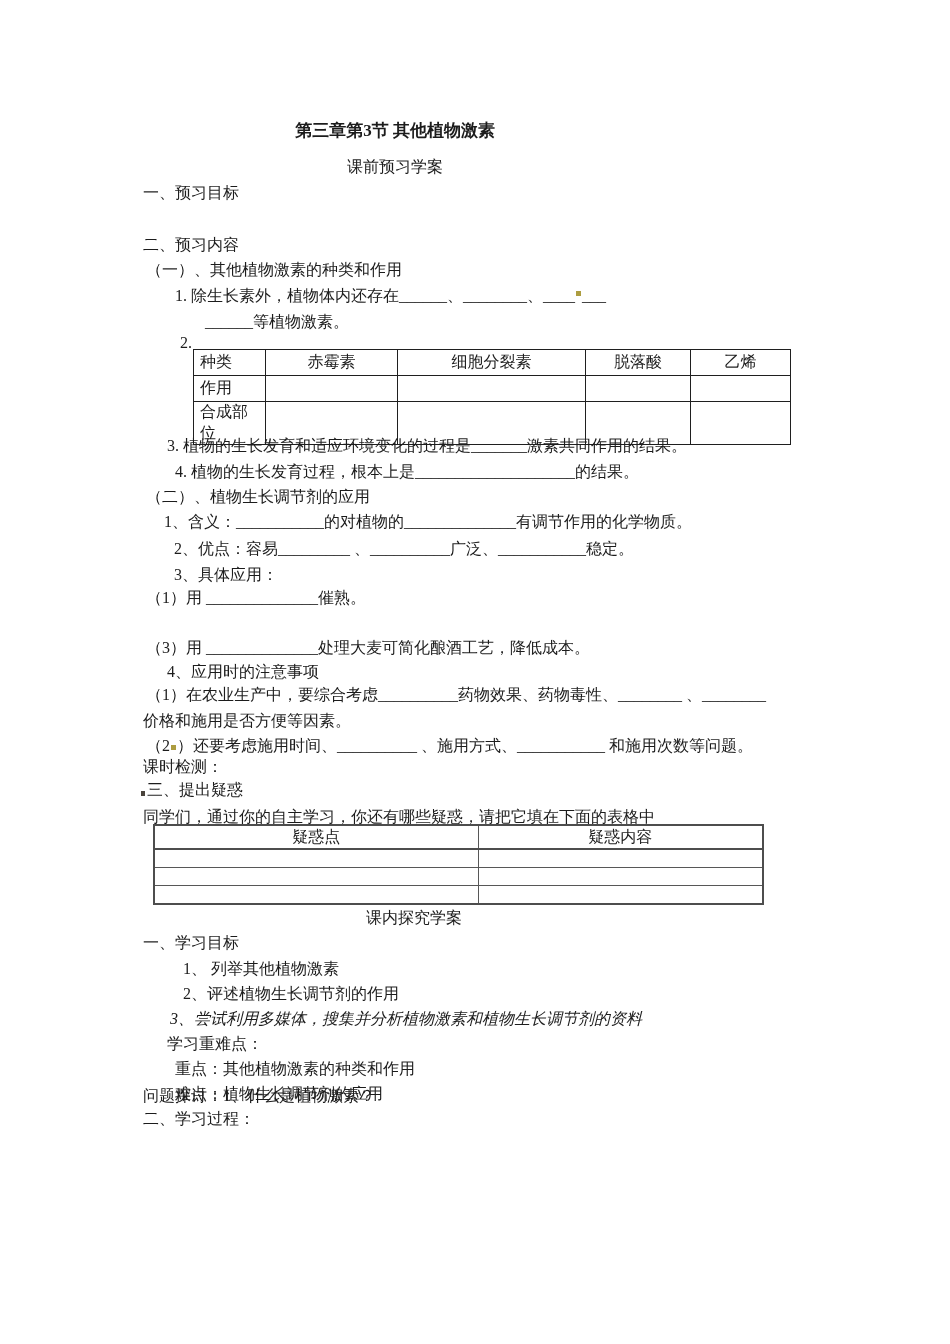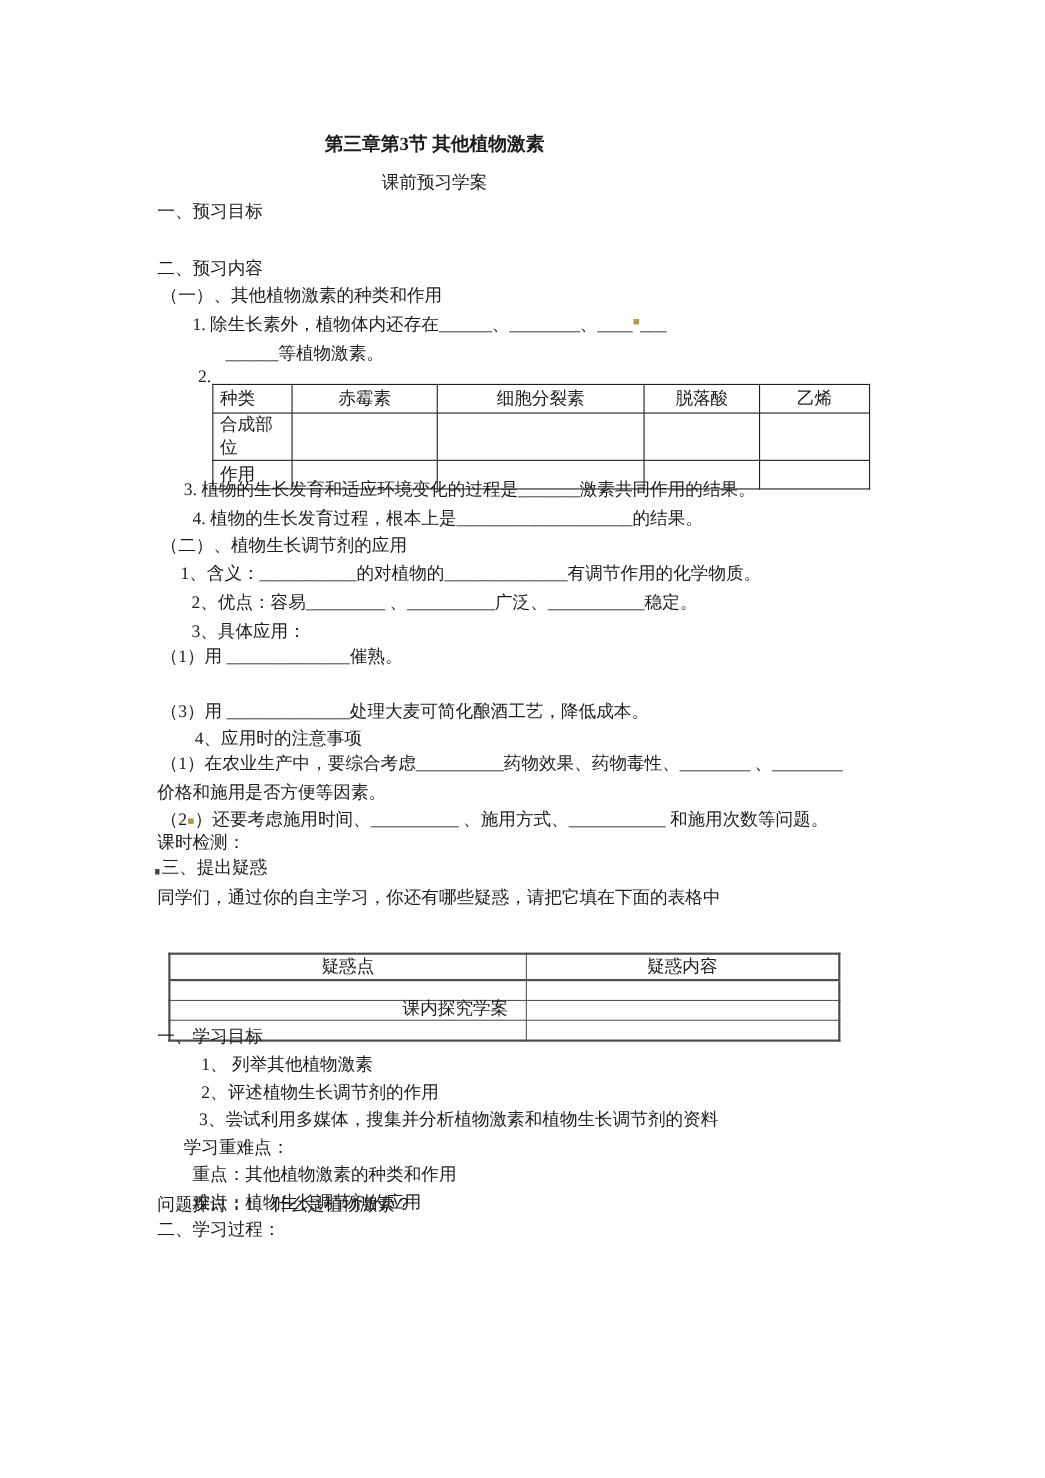--- a/index.html
+++ b/index.html
@@ -11,21 +11,21 @@
   .ln { position:absolute; white-space:pre; line-height:21px; }
   .center { left:0; width:790px; text-align:center; }
   .bold { font-weight:bold; font-size:17px; }
   .ymark { display:inline-block; width:5px; height:5px; background:#ad9d40; margin:0 1px; vertical-align:5px; }
   .ymark.base { vertical-align:1px; }
   .dmark { display:inline-block; width:4px; height:5px; background:#4a443c; margin-right:2px; vertical-align:-1px; }
   table { position:absolute; border-collapse:collapse; table-layout:fixed; background:#ffffff; }
   #hormone-table { left:193px; top:349px; width:597px; }
   #hormone-table td { border:1.6px solid #1f1f1f; padding:0 6px; height:25px; font-size:16px; }
   #hormone-table td.hc { text-align:center; padding:0 2px; }
-  #doubt-table { left:153px; top:824px; width:609px; border:2px solid #4d4d4d;margin-top:42px; }
+  #doubt-table { left:153px; top:824px; width:609px; border:2px solid #4d4d4d; }
   #doubt-table td { border:1.5px solid #575757; height:17px; padding:0 4px; font-size:16px; }
   #doubt-table tr.hdr td { text-align:center; height:22px; border-bottom:2px solid #4d4d4d; }
 </style>
 </head>
 <body>
 
 <div class="page">
 
   <div class="ln center bold" style="top:120px;">第三章第3节 其他植物激素</div>
   <div class="ln center" style="top:156px;">课前预习学案</div>
@@ -48,45 +48,45 @@
       </colgroup>
     <tbody>
         <tr>
       <td>种类</td>
       <td class="hc">赤霉素</td>
       <td class="hc">细胞分裂素</td>
       <td class="hc">脱落酸</td>
       <td class="hc">乙烯</td>
     </tr>
     <tr>
-      <td>合成部位</td>
+      <td>作用</td>
       <td></td>
       <td></td>
       <td></td>
       <td></td>
     </tr>
     <tr>
-      <td>作用</td>
+      <td>合成部位</td>
       <td></td>
       <td></td>
       <td></td>
       <td></td>
     </tr>
   </tbody>
     </table>
 
   <div class="ln" style="top:435px;left:167px;">3. 植物的生长发育和适应环境变化的过程是_______激素共同作用的结果。</div>
   <div class="ln" style="top:461px;left:175px;">4. 植物的生长发育过程，根本上是____________________的结果。</div>
   <div class="ln" style="top:486px;left:146px;">（二）、植物生长调节剂的应用</div>
   <div class="ln" style="top:511px;left:164px;">1、含义：___________的对植物的______________有调节作用的化学物质。</div>
   <div class="ln" style="top:538px;left:174px;">2、优点：容易_________ 、__________广泛、___________稳定。</div>
   <div class="ln" style="top:564px;left:174px;">3、具体应用：</div>
   <div class="ln" style="top:587px;left:146px;">（1）用 ______________催熟。</div>
   <div class="ln" style="top:637px;left:146px;">（3）用 ______________处理大麦可简化酿酒工艺，降低成本。</div>
-  <div class="ln" style="top:661px;left:177px;">4、应用时的注意事项</div>
+  <div class="ln" style="top:661px;left:167px;">4、应用时的注意事项</div>
   <div class="ln" style="top:684px;left:146px;">（1）在农业生产中，要综合考虑__________药物效果、药物毒性、________ 、________</div>
   <div class="ln" style="top:710px;left:143px;">价格和施用是否方便等因素。</div>
 
   <div class="ln" style="top:735px;left:146px;"><span>（2</span><span class="ymark base"></span><span>）还要考虑施用时间、__________ 、施用方式、___________ 和施用次数等问题。</span></div>
 
   <div class="ln" style="top:756px;left:143px;">课时检测：</div>
 
   <div class="ln" style="top:779px;left:141px;"><span class="dmark"></span><span>三、提出疑惑</span></div>
 
   <div class="ln" style="top:806px;left:143px;">同学们，通过你的自主学习，你还有哪些疑惑，请把它填在下面的表格中</div>
@@ -113,20 +113,20 @@
           <td></td>
           <td></td>
         </tr>
   </tbody>
     </table>
 
   <div class="ln center" style="top:907px;margin-left:19px;">课内探究学案</div>
   <div class="ln" style="top:932px;left:143px;">一、学习目标</div>
   <div class="ln" style="top:958px;left:183px;">1、 列举其他植物激素</div>
   <div class="ln" style="top:983px;left:183px;">2、评述植物生长调节剂的作用</div>
-  <div class="ln" style="top:1008px;left:181px;">3、尝试利用多媒体，搜集并分析植物激素和植物生长调节剂的资料</div>
+  <div class="ln" style="top:1008px;left:170px;font-style:italic;">3、尝试利用多媒体，搜集并分析植物激素和植物生长调节剂的资料</div>
   <div class="ln" style="top:1033px;left:167px;">学习重难点：</div>
   <div class="ln" style="top:1058px;left:175px;">重点：其他植物激素的种类和作用</div>
   <div class="ln" style="top:1083px;left:175px;">难点：植物生长调节剂的应用</div>
   <div class="ln" style="top:1108px;left:143px;">二、学习过程：</div>
   <div class="ln" style="top:1085px;left:143px;">问题探讨：1、什么是植物激素？</div>
 
 </div>
 
 </body></html>

